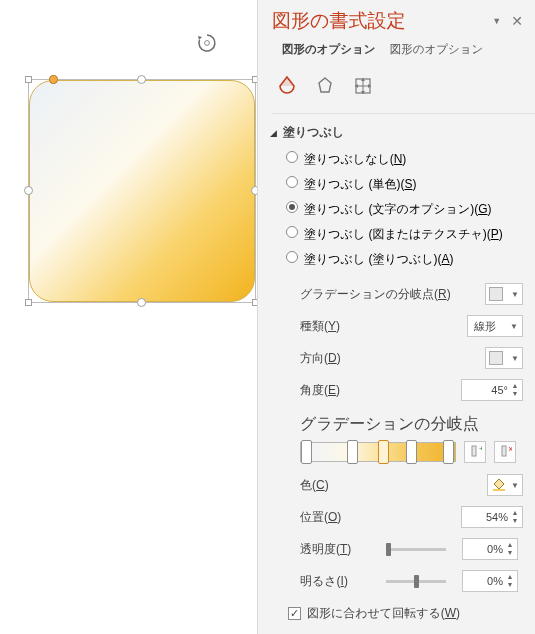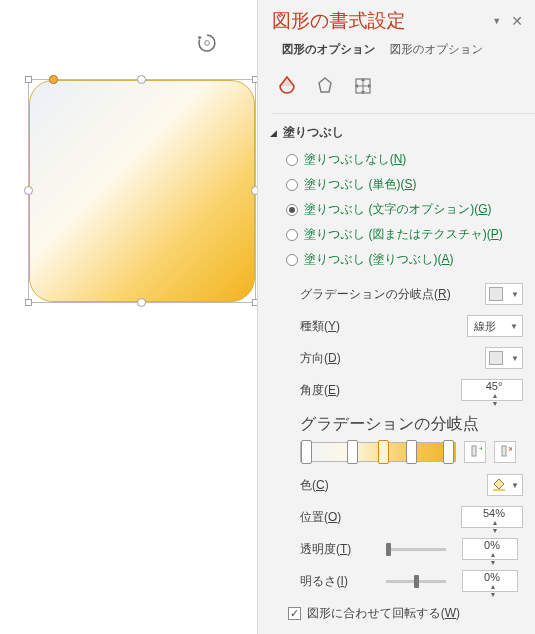--- a/index.html
+++ b/index.html
@@ -50,36 +50,36 @@
   .cat-icons { display:flex; gap:12px; padding:4px 0 14px 2px; align-items:center; }
   .cat-icon { width:26px; height:26px; display:flex; align-items:center; justify-content:center; cursor:pointer; }
   .cat-icon.active { }
   .cat-icon svg { display:block; }
   .cat-sep-line { border-bottom:1px solid #e1e1e1; margin-right:-12px; }
 
   .section-hdr { display:flex; align-items:center; gap:6px; margin:10px 0 6px -2px; cursor:pointer; }
   .section-hdr .tri { font-size:9px; color:#3a3a3a; }
   .section-hdr .label { color:#444; font-weight:bold; font-size:12px; }
 
-  .radio-row { display:flex; align-items:center; gap:6px; padding:4px 0 4px 14px; font-size:12px; color:#15803d; cursor:pointer; }
+  .radio-row { display:flex; align-items:flex-start; gap:6px; padding:4px 0 4px 14px; font-size:12px; color:#000000; cursor:pointer; }
   .radio { width:12px; height:12px; border:1px solid #8a8a8a; border-radius:50%; display:flex; align-items:center; justify-content:center; background:#fff;}
   .radio.checked::after { content:""; width:6px; height:6px; border-radius:50%; background:#555; }
 
   .prop-row { display:flex; align-items:center; justify-content:space-between; padding:5px 0 5px 28px; font-size:12px; }
   .prop-row .lbl { color:#444; }
 
   .combo, .numbox {
     height:22px; background:#fff; border:1px solid #c7c7c7; display:flex; align-items:center;
     font-size:11px; color:#444;
   }
   .combo { width:56px; justify-content:space-between; padding:0 4px 0 6px; }
   .combo .expand { font-size:8px; color:#666; }
   .swatch-combo { width:38px; padding:0 3px 0 3px; justify-content:space-between;}
   .swatch-combo .sw { width:14px; height:14px; background:#e8e8e8; border:1px solid #aaa; }
-  .numbox { width:62px; padding:0 2px 0 6px; justify-content:space-between;flex-direction:column; }
+  .numbox { width:62px; padding:0 2px 0 6px; justify-content:flex-end; }
   .spin { display:flex; flex-direction:column; justify-content:center; gap:0; margin-left:2px; }
   .spin .b { width:10px; height:8px; font-size:7px; line-height:8px; text-align:center; color:#666; cursor:pointer; }
 
   .stops-label { padding:8px 0 4px 28px; font-size:16px; color:#444; }
   .stops-row { display:flex; align-items:center; gap:8px; padding:2px 0 6px 28px; }
   .stops-track {
     position:relative; width:156px; height:20px; border:1px solid #b8b8b8;
     background: linear-gradient(90deg,#eef3f8 0%,#fdf8e8 30%,#fbe4a5 50%,#f6c95a 70%,#f0b22b 100%);
   }
   .stop-thumb {

